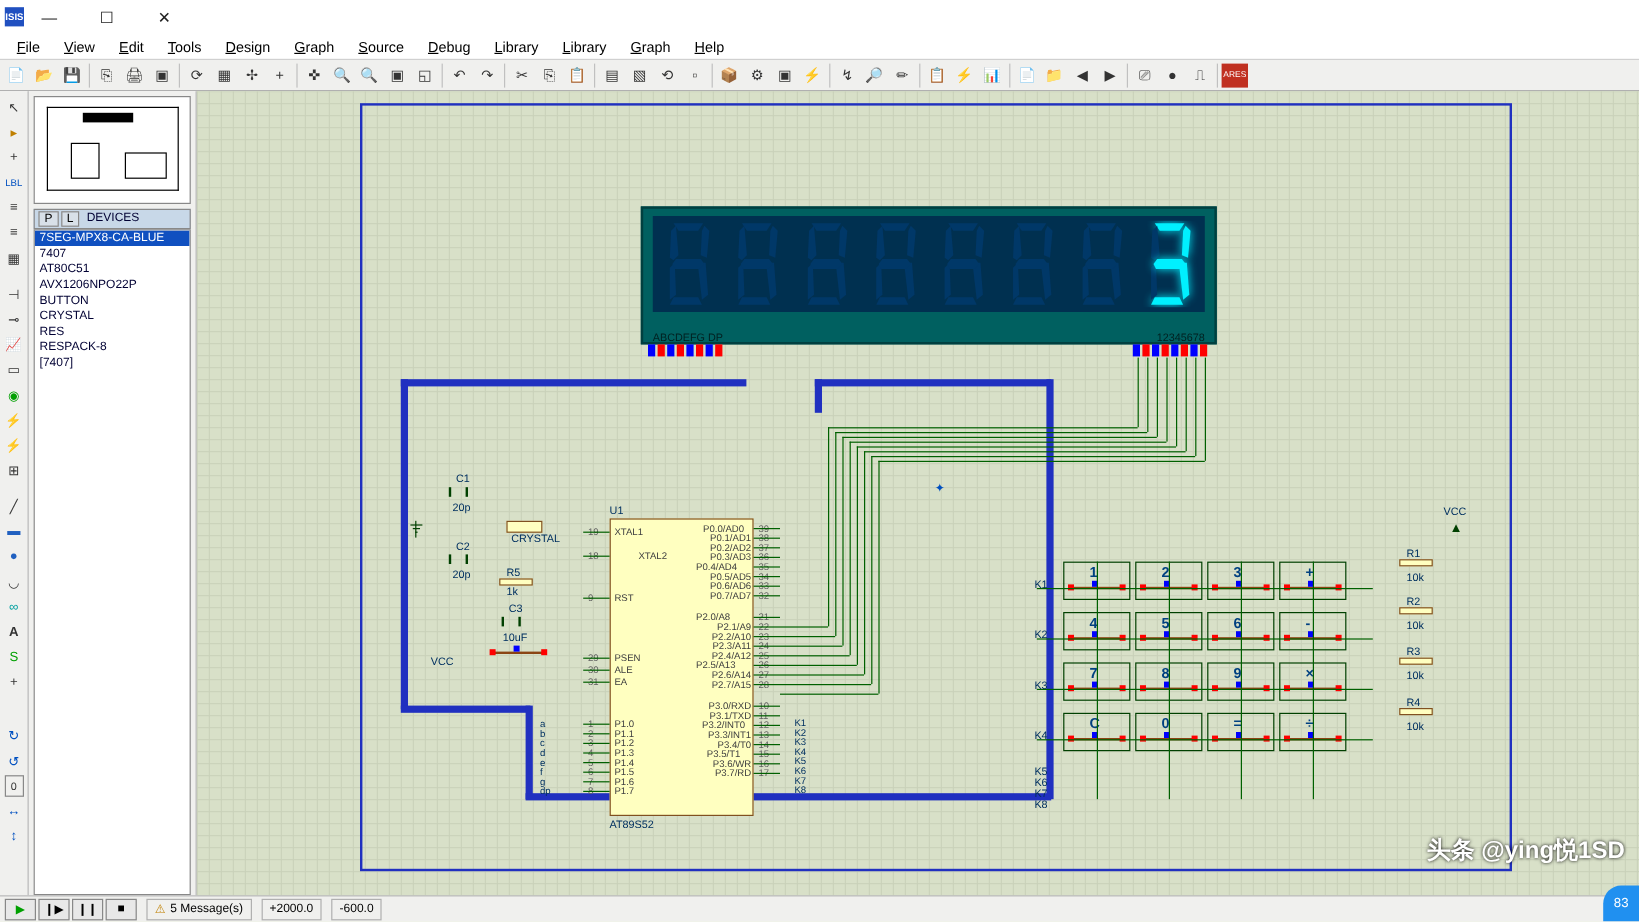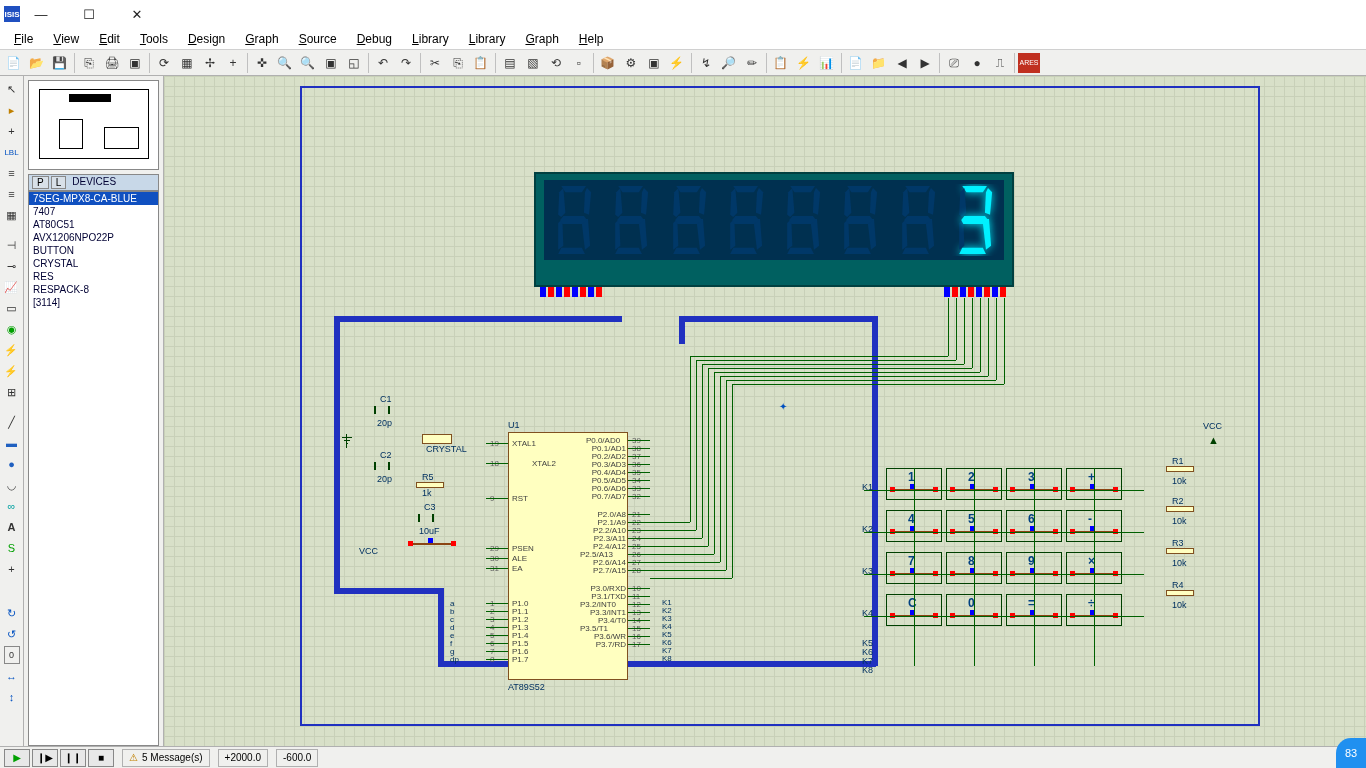--- a/index.html
+++ b/index.html
@@ -205,21 +205,21 @@
     </div>
     <div class="device-list">
       <div class="sel">7SEG-MPX8-CA-BLUE</div>
       <div>7407</div>
       <div>AT80C51</div>
       <div>AVX1206NPO22P</div>
       <div>BUTTON</div>
       <div>CRYSTAL</div>
       <div>RES</div>
       <div>RESPACK-8</div>
-      <div>[3114]</div>
+      <div>[7407]</div>
     </div>
   </div>
 
   <div class="canvas">
     <div class="grid"></div>
     <div class="frame" style="left:136px;top:10px;width:960px;height:640px;border-width:2px"></div>
 
     <div class="display7">
       <div class="inner" id="digits">
           <div class="digit"><svg viewBox="0 0 40 70">
@@ -288,20 +288,24 @@
           <div class="digit"><svg viewBox="0 0 40 70">
     <polygon class="on" points="8,2 32,2 28,8 12,8"></polygon>
     <polygon class="on" points="33,4 37,8 35,30 30,28 31,8"></polygon>
     <polygon class="on" points="34,34 36,60 31,64 28,38 31,34"></polygon>
     <polygon class="on" points="8,62 28,62 31,68 5,68"></polygon>
     <polygon class="off" points="5,38 9,34 10,60 5,64"></polygon>
     <polygon class="off" points="6,8 10,4 12,28 8,32 5,30"></polygon>
     <polygon class="on" points="10,31 30,31 33,35 29,39 9,39 7,35"></polygon>
   </svg></div>
         </div>
+      <div class="labels">
+        <span>ABCDEFG DP</span>
+        <span>12345678</span>
+      </div>
     </div>
 
     <div class="pins-row" style="left:376px;top:211px" id="disp-pins-l">
         <div class="pin" style="background: rgb(0, 0, 255);"></div>
         <div class="pin" style="background: rgb(255, 0, 0);"></div>
         <div class="pin" style="background: rgb(0, 0, 255);"></div>
         <div class="pin" style="background: rgb(255, 0, 0);"></div>
         <div class="pin" style="background: rgb(0, 0, 255);"></div>
         <div class="pin" style="background: rgb(255, 0, 0);"></div>
         <div class="pin" style="background: rgb(0, 0, 255);"></div>
@@ -415,33 +419,33 @@
     <div class="wire-h" style="left:464px;top:364px;width:22px"></div>
         <div class="pin-label" style="left:416px;top:368px;text-align:right;width:46px">P0.1/AD1</div>
     <div class="pin-num" style="left:468px;top:368px">38</div>
     <div class="wire-h" style="left:464px;top:372px;width:22px"></div>
         <div class="pin-label" style="left:416px;top:376px;text-align:right;width:46px">P0.2/AD2</div>
     <div class="pin-num" style="left:468px;top:376px">37</div>
     <div class="wire-h" style="left:464px;top:380px;width:22px"></div>
         <div class="pin-label" style="left:416px;top:384px;text-align:right;width:46px">P0.3/AD3</div>
     <div class="pin-num" style="left:468px;top:384px">36</div>
     <div class="wire-h" style="left:464px;top:388px;width:22px"></div>
-        <div class="pin-label" style="left:416px;top:392px;text-align:right;width:46px">P0.4/AD4</div>
+        <div class="pin-label" style="left:416px;top:392px;width:46px">P0.4/AD4</div>
     <div class="pin-num" style="left:468px;top:392px">35</div>
     <div class="wire-h" style="left:464px;top:396px;width:22px"></div>
         <div class="pin-label" style="left:416px;top:400px;text-align:right;width:46px">P0.5/AD5</div>
     <div class="pin-num" style="left:468px;top:400px">34</div>
     <div class="wire-h" style="left:464px;top:404px;width:22px"></div>
         <div class="pin-label" style="left:416px;top:408px;text-align:right;width:46px">P0.6/AD6</div>
     <div class="pin-num" style="left:468px;top:408px">33</div>
     <div class="wire-h" style="left:464px;top:412px;width:22px"></div>
         <div class="pin-label" style="left:416px;top:416px;text-align:right;width:46px">P0.7/AD7</div>
     <div class="pin-num" style="left:468px;top:416px">32</div>
     <div class="wire-h" style="left:464px;top:420px;width:22px"></div>
-        <div class="pin-label" style="left:416px;top:434px;text-align:right;width:46px">P2.0/A8</div>
+        <div class="pin-label" style="left:416px;top:434px;text-align:left;width:46px">P2.0/A8</div>
     <div class="pin-num" style="left:468px;top:434px">21</div>
     <div class="wire-h" style="left:464px;top:438px;width:22px"></div>
         <div class="pin-label" style="left:416px;top:442px;text-align:right;width:46px">P2.1/A9</div>
     <div class="pin-num" style="left:468px;top:442px">22</div>
     <div class="wire-h" style="left:464px;top:446px;width:22px"></div>
         <div class="pin-label" style="left:416px;top:450px;text-align:right;width:46px">P2.2/A10</div>
     <div class="pin-num" style="left:468px;top:450px">23</div>
     <div class="wire-h" style="left:464px;top:454px;width:22px"></div>
         <div class="pin-label" style="left:416px;top:458px;text-align:right;width:46px">P2.3/A11</div>
     <div class="pin-num" style="left:468px;top:458px">24</div>
@@ -457,30 +461,30 @@
     <div class="wire-h" style="left:464px;top:486px;width:22px"></div>
         <div class="pin-label" style="left:416px;top:490px;text-align:right;width:46px">P2.7/A15</div>
     <div class="pin-num" style="left:468px;top:490px">28</div>
     <div class="wire-h" style="left:464px;top:494px;width:22px"></div>
         <div class="pin-label" style="left:416px;top:508px;text-align:right;width:46px">P3.0/RXD</div>
     <div class="pin-num" style="left:468px;top:508px">10</div>
     <div class="wire-h" style="left:464px;top:512px;width:22px"></div>
         <div class="pin-label" style="left:416px;top:516px;text-align:right;width:46px">P3.1/TXD</div>
     <div class="pin-num" style="left:468px;top:516px">11</div>
     <div class="wire-h" style="left:464px;top:520px;width:22px"></div>
-        <div class="pin-label" style="left:416px;top:524px;text-align:left;width:46px">P3.2/INT0</div>
+        <div class="pin-label" style="left:416px;top:524px;text-align:center;width:46px">P3.2/INT0</div>
     <div class="pin-num" style="left:468px;top:524px">12</div>
     <div class="wire-h" style="left:464px;top:528px;width:22px"></div>
         <div class="pin-label" style="left:416px;top:532px;text-align:right;width:46px">P3.3/INT1</div>
     <div class="pin-num" style="left:468px;top:532px">13</div>
     <div class="wire-h" style="left:464px;top:536px;width:22px"></div>
         <div class="pin-label" style="left:416px;top:540px;text-align:right;width:46px">P3.4/T0</div>
     <div class="pin-num" style="left:468px;top:540px">14</div>
     <div class="wire-h" style="left:464px;top:544px;width:22px"></div>
-        <div class="pin-label" style="left:416px;top:548px;text-align:left;width:46px">P3.5/T1</div>
+        <div class="pin-label" style="left:416px;top:548px;text-align:center;width:46px">P3.5/T1</div>
     <div class="pin-num" style="left:468px;top:548px">15</div>
     <div class="wire-h" style="left:464px;top:552px;width:22px"></div>
         <div class="pin-label" style="left:416px;top:556px;text-align:right;width:46px">P3.6/WR</div>
     <div class="pin-num" style="left:468px;top:556px">16</div>
     <div class="wire-h" style="left:464px;top:560px;width:22px"></div>
         <div class="pin-label" style="left:416px;top:564px;text-align:right;width:46px">P3.7/RD</div>
     <div class="pin-num" style="left:468px;top:564px">17</div>
     <div class="wire-h" style="left:464px;top:568px;width:22px"></div>
       </div>
 
@@ -694,20 +698,21 @@
         <div class="comp-label" style="left:498px;top:538px;font-size:8px">K3</div>
         <div class="comp-label" style="left:498px;top:546px;font-size:8px">K4</div>
         <div class="comp-label" style="left:498px;top:554px;font-size:8px">K5</div>
         <div class="comp-label" style="left:498px;top:562px;font-size:8px">K6</div>
         <div class="comp-label" style="left:498px;top:570px;font-size:8px">K7</div>
         <div class="comp-label" style="left:498px;top:578px;font-size:8px">K8</div>
       </div>
 
     <div style="position:absolute;left:615px;top:325px;color:#0050c0;font-size:10px">✦</div>
 
+    <div class="watermark">头条 @ying悦1SD</div>
   </div>
 </div>
 
 <div class="statusbar">
   <div class="play-controls">
     <div class="play-btn" style="color:#00a000">▶</div>
     <div class="play-btn">❙▶</div>
     <div class="play-btn">❙❙</div>
     <div class="play-btn">■</div>
   </div>

